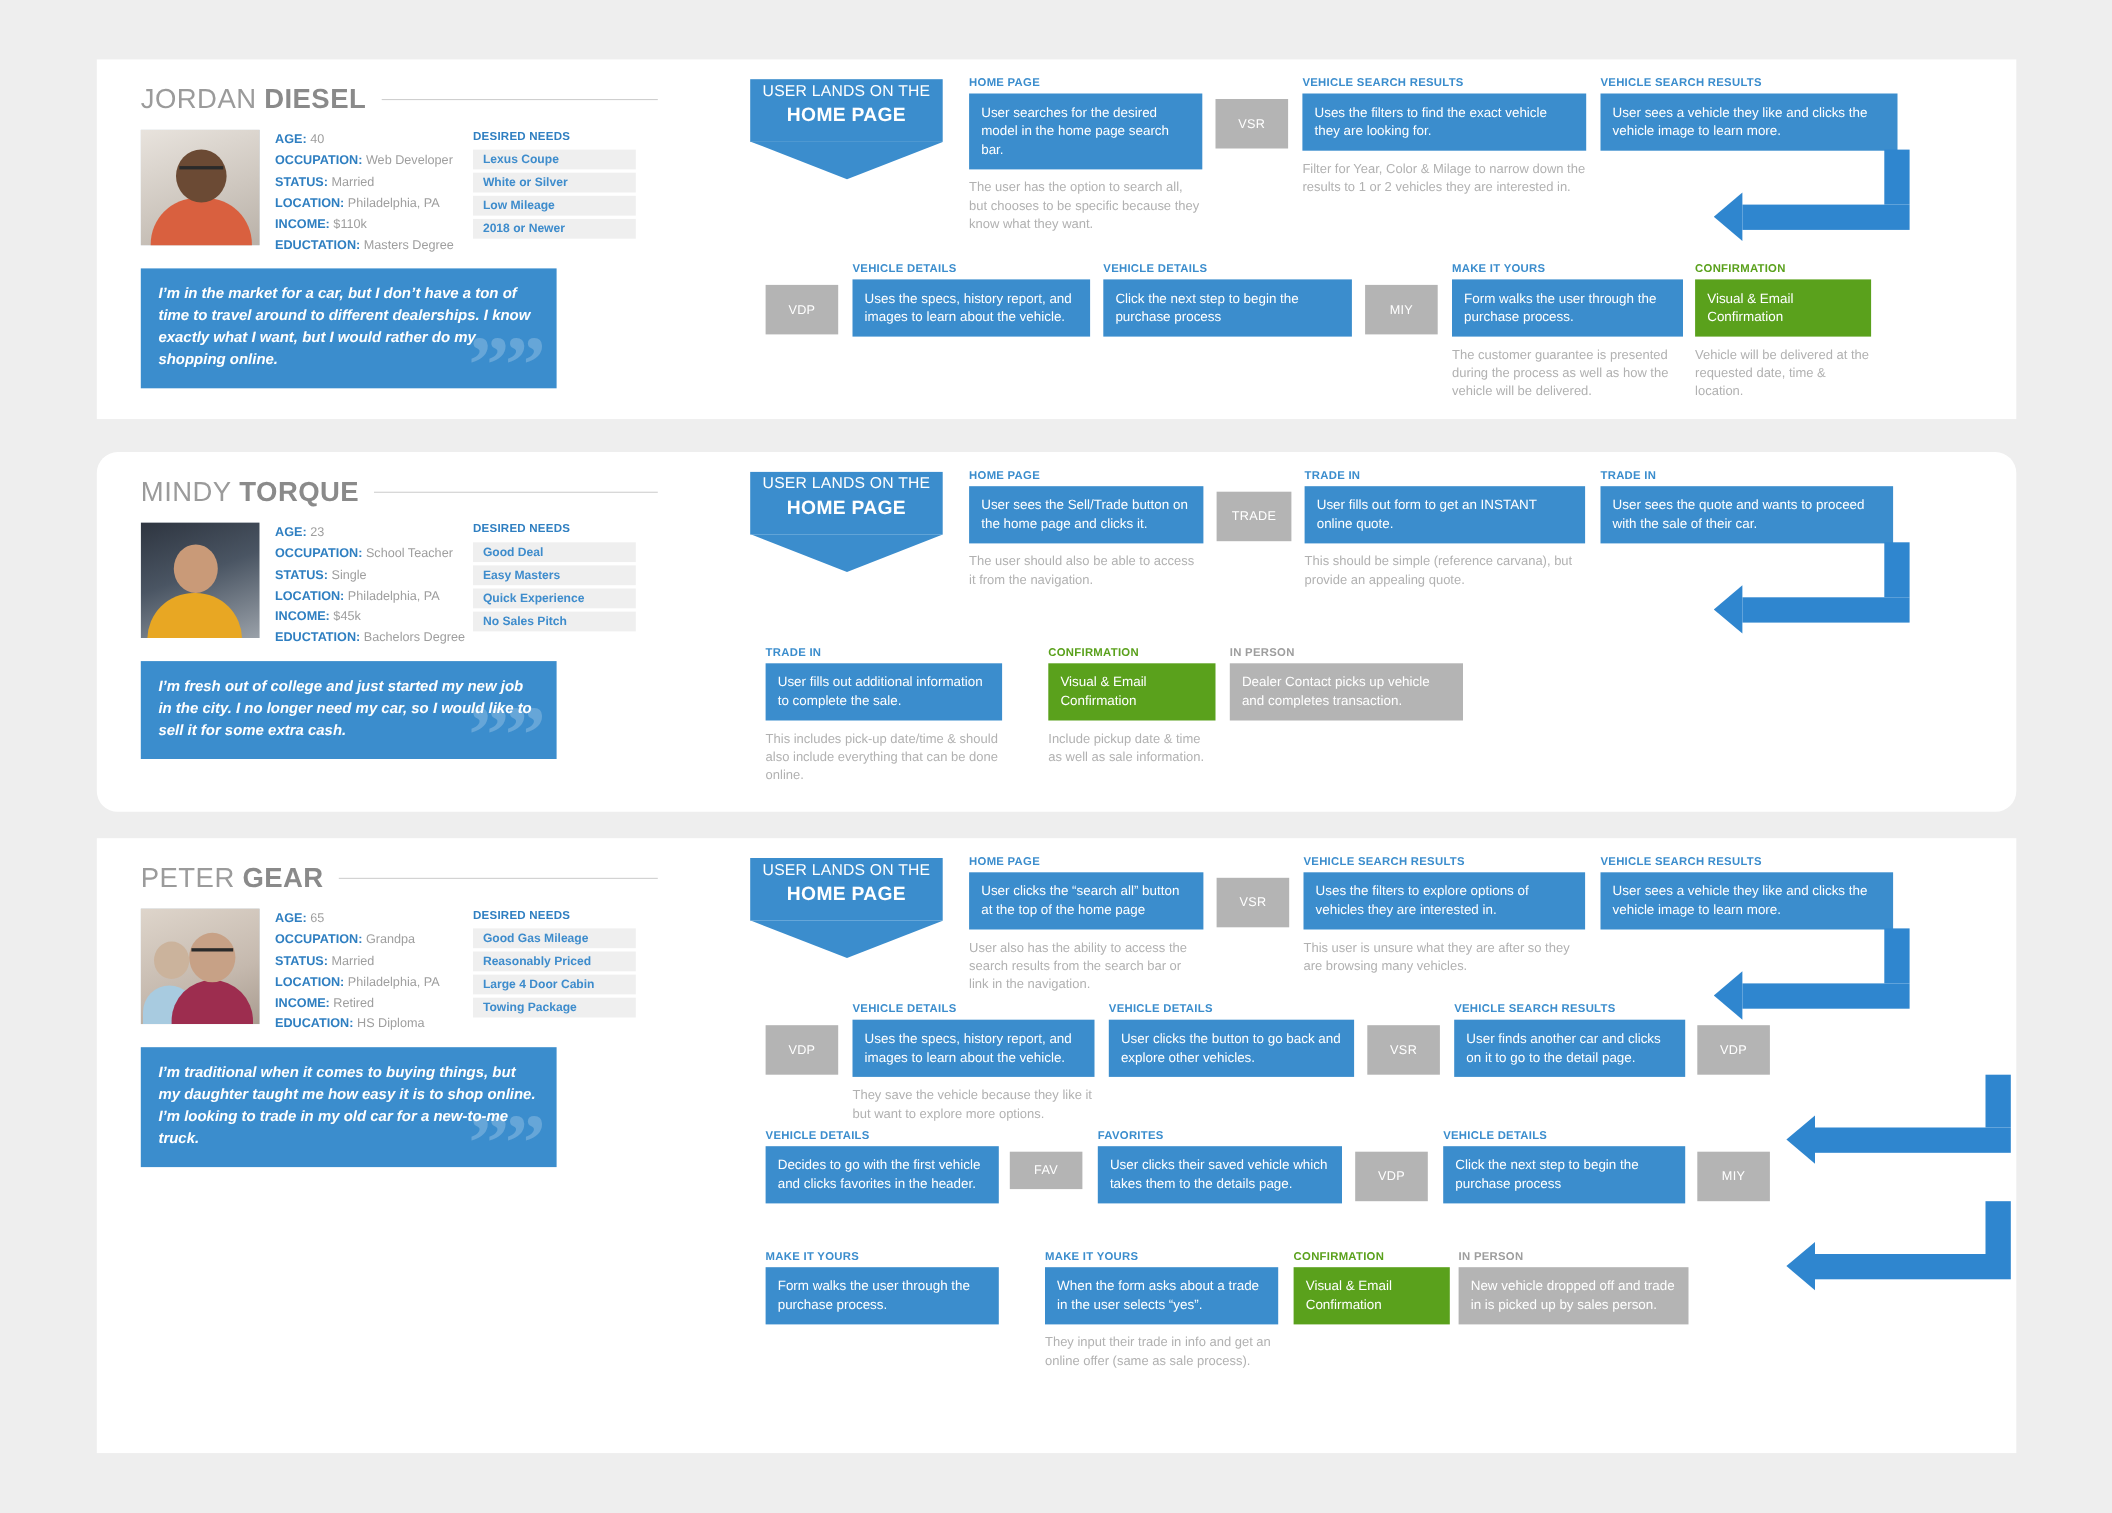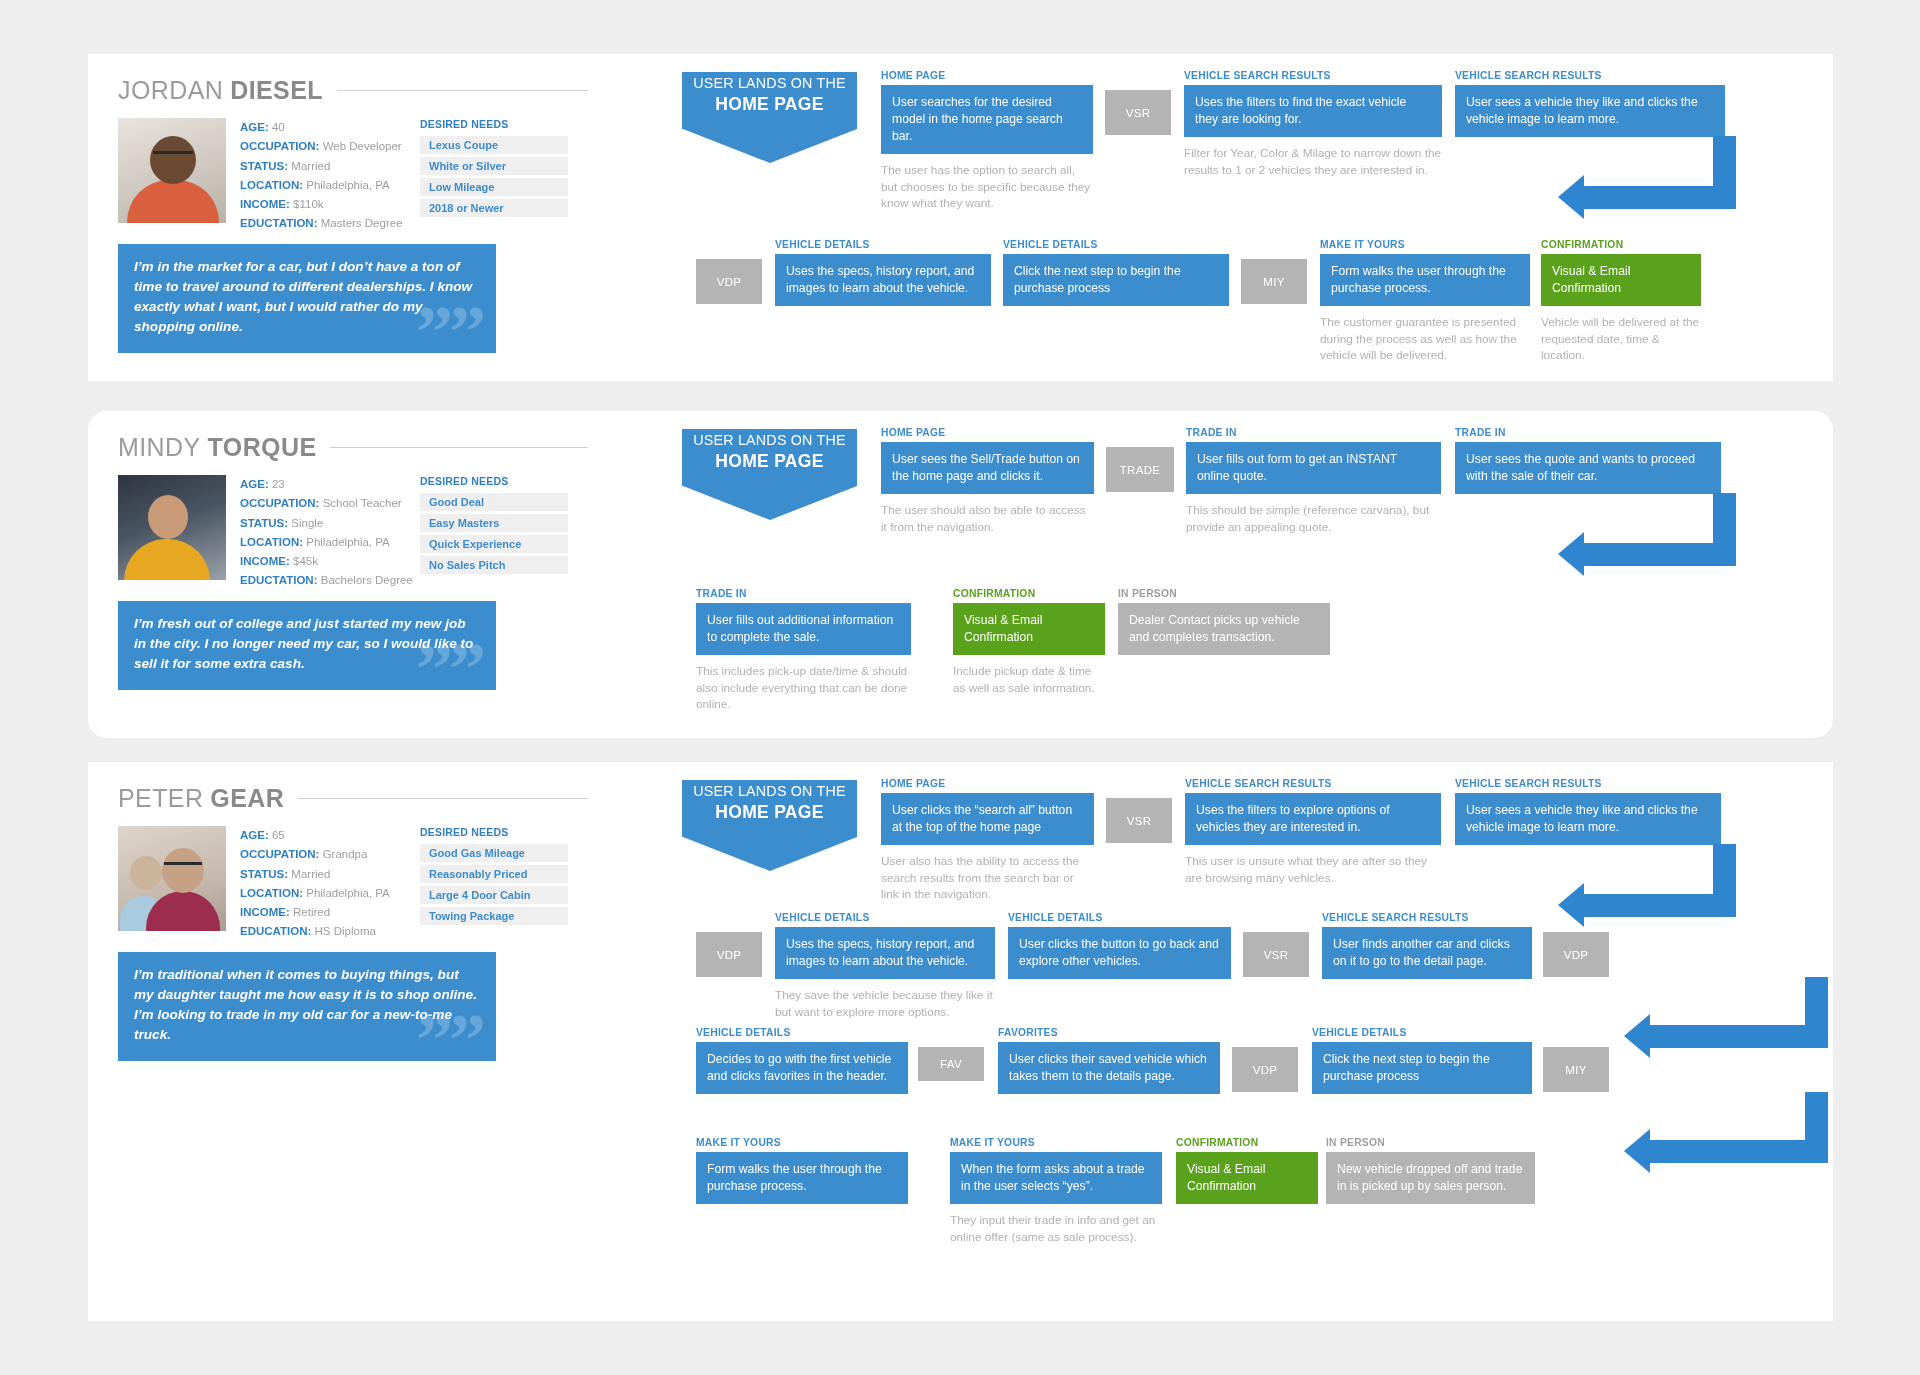--- a/index.html
+++ b/index.html
@@ -15,21 +15,21 @@
   .panel {
     position: absolute;
     background: #ffffff;
     left: 88px;
     width: 1745px;
   }
   #panel-1 { top: 54px;  height: 327px; }
   #panel-2 { top: 411px; height: 327px; border-radius: 19px; }
   #panel-3 { top: 762px; height: 559px; }
 
-  .persona { position: absolute; left: 30px; top: 22px; width: 470px; }
+  .persona { position: absolute; left: 40px; top: 22px; width: 470px; }
 
   .persona-name {
     font-size: 25px; letter-spacing: .4px; color: #9b9b9b;
     font-weight: 400; white-space: nowrap; display: flex; align-items: center;
   }
   .persona-name .last { font-weight: 700; color: #8a8a8a; margin-left: 7px; }
   .persona-rule { flex: 1; height: 1px; background: #cfcfcf; margin-left: 14px; }
 
   .persona-body { display: flex; margin-top: 13px; }
 

